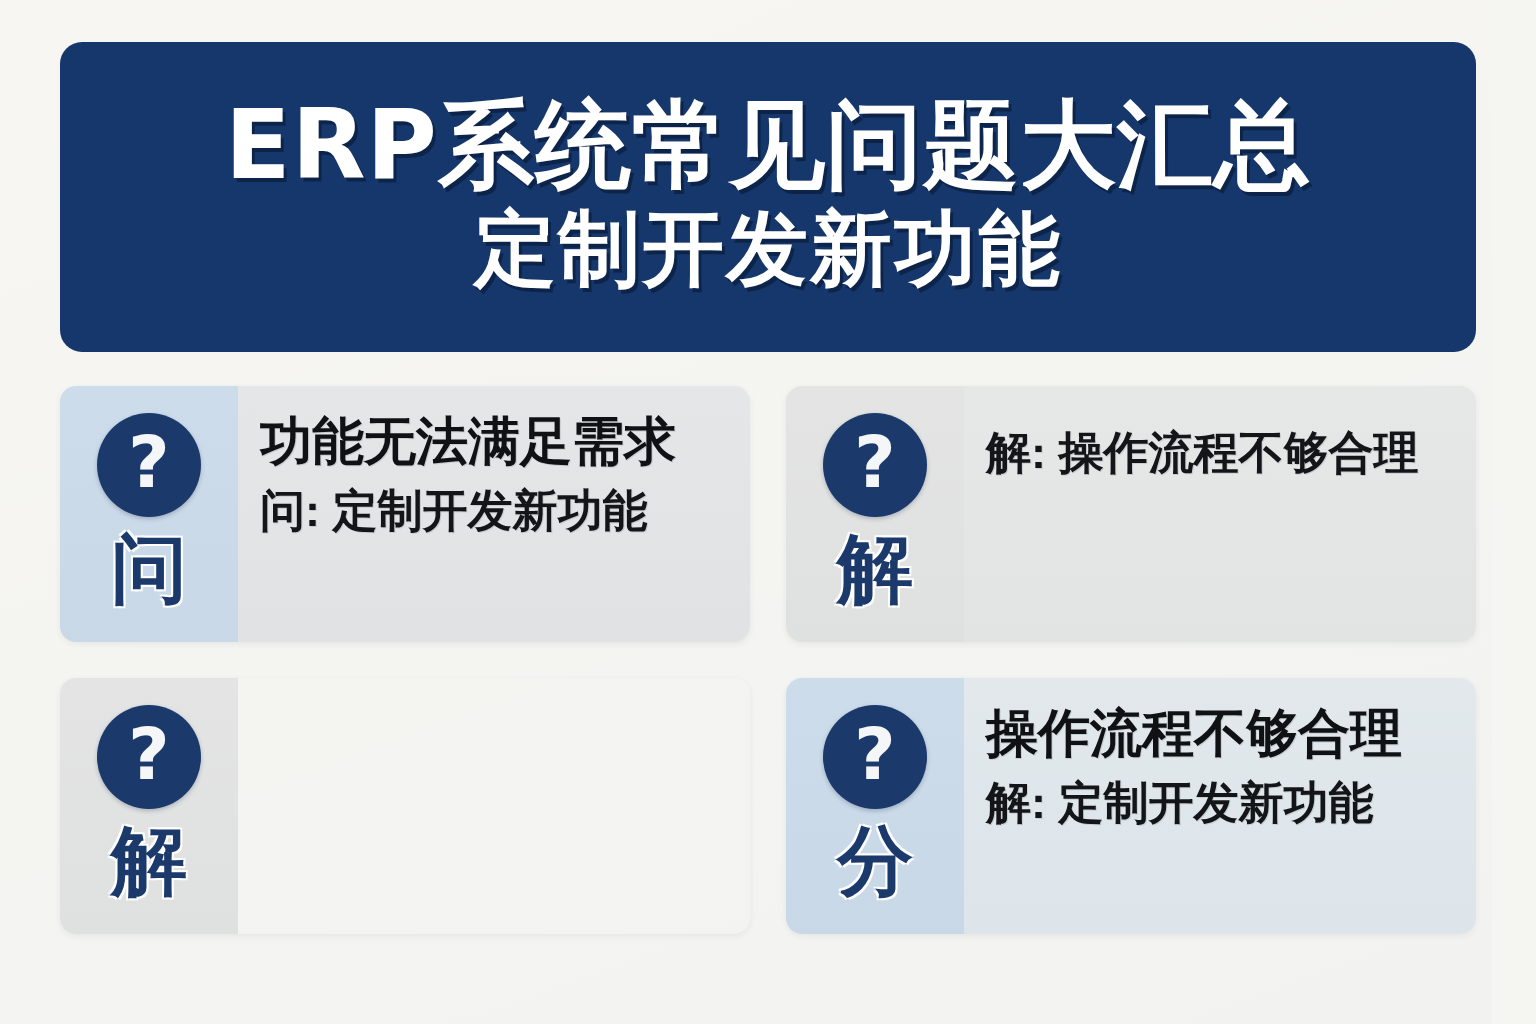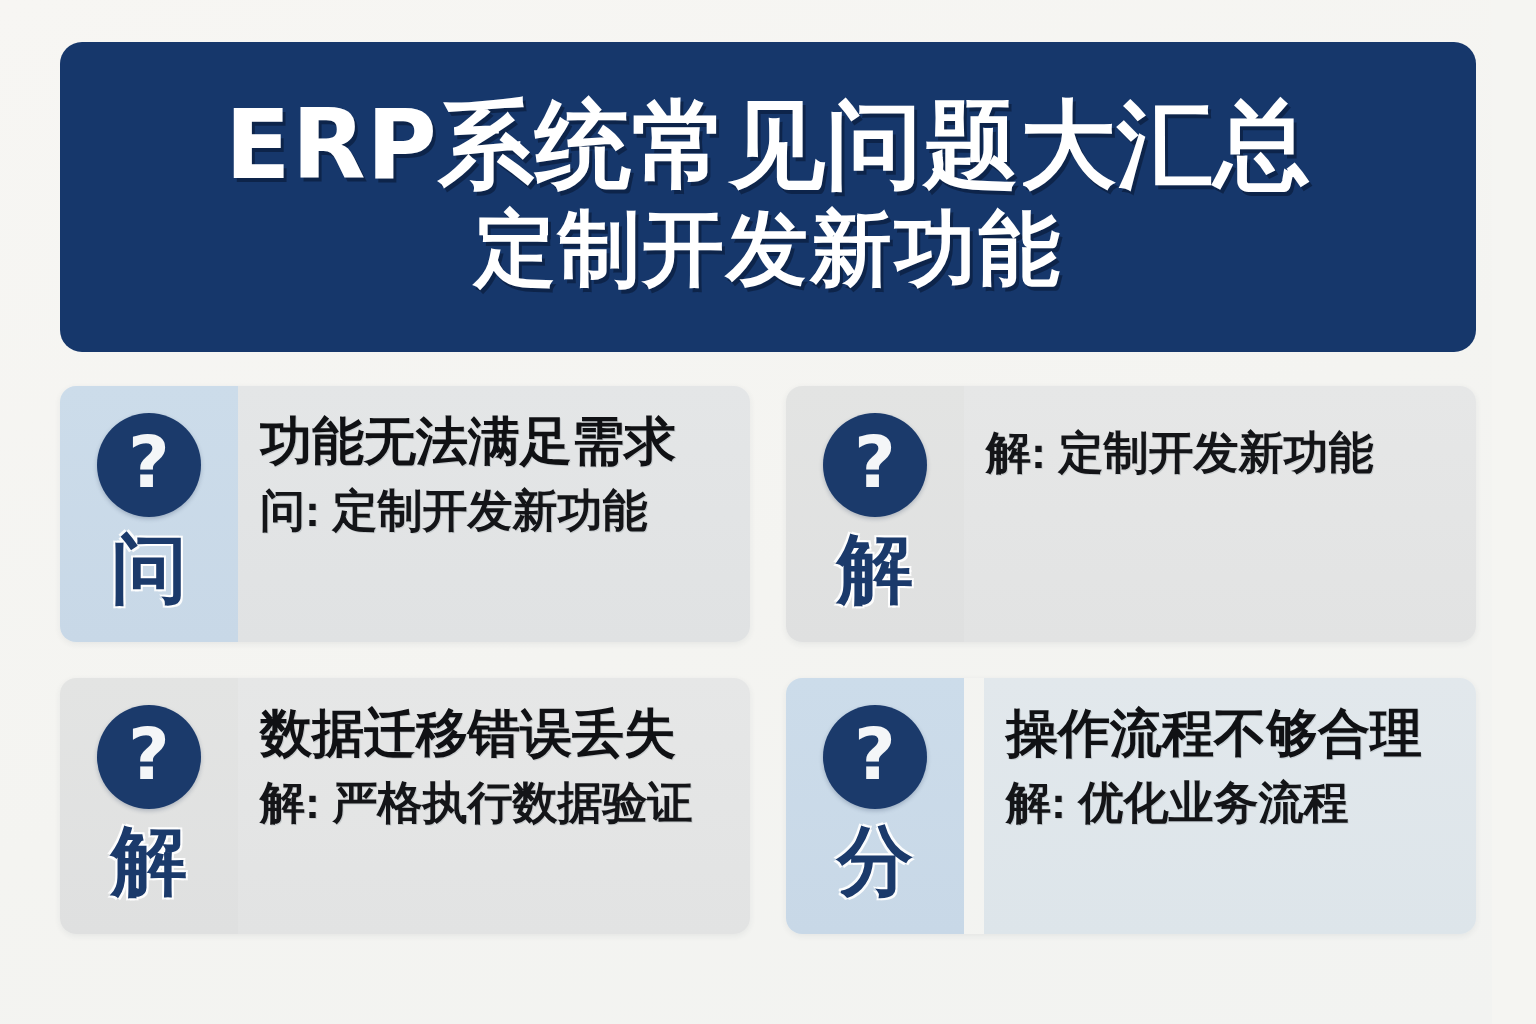--- a/index.html
+++ b/index.html
@@ -101,21 +101,21 @@
     justify-content: flex-start;
     padding: 26px 10px 0 22px;
     box-sizing: border-box;
   }
 
   
   .panel-blue { background: linear-gradient(180deg, #ccdcea 0%, #c8d8e7 100%); }
   .panel-gray { background: linear-gradient(180deg, #e3e4e3 0%, #dfe0e0 100%); }
   .body-gray  { background: linear-gradient(180deg, #e4e6e7 0%, #e0e2e3 100%); }
   .body-gray2 { background: linear-gradient(180deg, #e6e7e7 0%, #e2e3e3 100%); }
-  .body-blue  { background: linear-gradient(180deg, #e2e8ec 0%, #dde5ea 100%); margin-left: 20px; }
+  .body-blue  { background: linear-gradient(180deg, #e2e8ec 0%, #dde5ea 100%); }
 
   .question-circle {
     width: 104px;
     height: 104px;
     border-radius: 50%;
     background: #1b3a6b;
     display: flex;
     align-items: center;
     justify-content: center;
     box-shadow: 0 2px 4px rgba(25, 45, 80, 0.25);
@@ -190,44 +190,40 @@
     </div>
 
     <div class="card">
       <div class="card-badge-panel panel-gray">
         <div class="question-circle">
           <span class="question-mark">?</span>
         </div>
         <div class="badge-char">解</div>
       </div>
       <div class="card-body body-gray2">
-        <div class="card-subtitle">解: 定制开发新功能</div>
+        <div class="card-subtitle">解: 操作流程不够合理</div>
       </div>
     </div>
 
     <div class="card">
       <div class="card-badge-panel panel-gray">
         <div class="question-circle">
           <span class="question-mark">?</span>
         </div>
         <div class="badge-char">解</div>
-      </div>
-      <div class="card-body body-gray2">
-        <div class="card-title">数据迁移错误丢失</div>
-        <div class="card-subtitle">解: 严格执行数据验证</div>
       </div>
     </div>
 
     <div class="card">
       <div class="card-badge-panel panel-blue">
         <div class="question-circle">
           <span class="question-mark">?</span>
         </div>
         <div class="badge-char">分</div>
       </div>
       <div class="card-body body-blue">
         <div class="card-title">操作流程不够合理</div>
-        <div class="card-subtitle">解: 优化业务流程</div>
+        <div class="card-subtitle">解: 定制开发新功能</div>
       </div>
     </div>
 
   </div>
 </div>
 
 </body></html>

